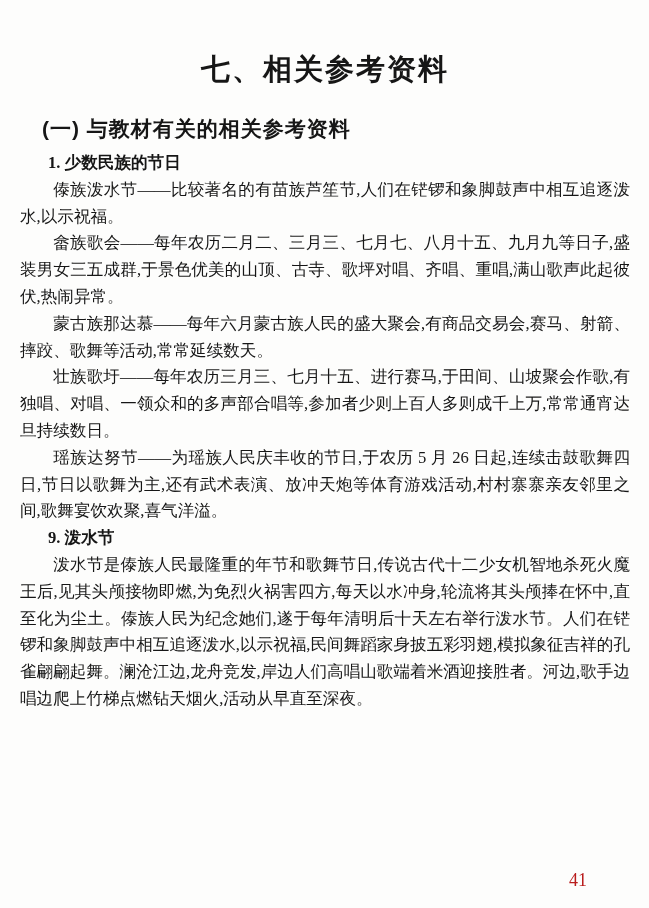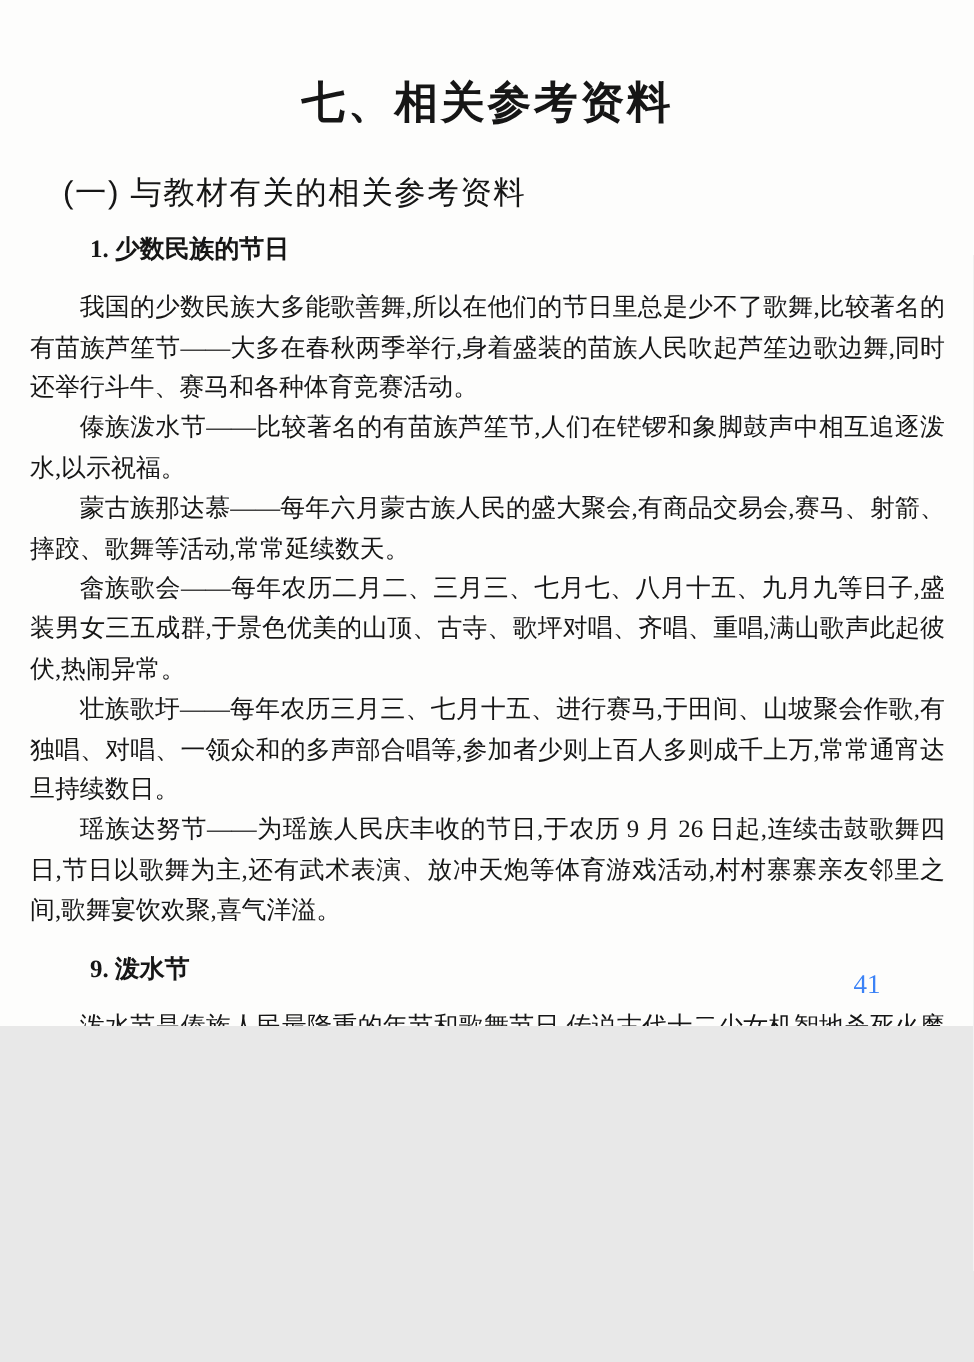--- a/index.html
+++ b/index.html
@@ -3,21 +3,21 @@
 <meta charset="utf-8">
 <style>
   html, body {
     margin: 0;
     padding: 0;
     background: #e8e8e8;
   }
   .page {
     position: relative;
     width: 649px;
-    height: 684px;
+    height: 908px;
     margin: 0 auto;
     background: #fdfdfc;
     color: #161616;
     font-family: "Liberation Serif", "DejaVu Serif", serif;
     overflow: hidden;
     box-sizing: border-box;
   }
   .content {
     position: absolute;
     left: 20px;
@@ -31,76 +31,75 @@
     line-height: 34px;
     font-weight: 600;
     letter-spacing: 2px;
   }
   .section-heading {
     margin: 30px 0 9px 0;
     padding-left: 22px;
     font-family: "Liberation Sans", "DejaVu Sans", sans-serif;
     font-size: 21px;
     line-height: 25px;
-    font-weight: normal;
+    font-weight: bold;
     letter-spacing: 1px;
   }
   .body-text {
     font-size: 16.6px;
     line-height: 26.8px;
     text-align: justify;
     text-justify: inter-ideograph;
   }
   .sub-heading {
-    margin: 12px;
+    margin: 0;
     padding-left: 28px;
     font-size: 16.6px;
     line-height: 26.8px;
     font-weight: 600;
   }
   .body-text p {
     margin: 0;
     text-indent: 2em;
   }
   .page-number {
     position: absolute;
     right: 62px;
     bottom: 18px;
     font-size: 18px;
     line-height: 20px;
-    color: #3b82f6;
+    color: #b91c1c;
     text-align: right;
   }
 </style>
 </head>
 <body>
 
 <div class="page">
   <div class="content">
 
     <h1 class="doc-title">七、相关参考资料</h1>
 
     <h2 class="section-heading">(一) 与教材有关的相关参考资料</h2>
 
     <div class="body-text">
 
       <h3 class="sub-heading">1. 少数民族的节日</h3>
 
-      <p>我国的少数民族大多能歌善舞,所以在他们的节日里总是少不了歌舞,比较著名的有苗族芦笙节——大多在春秋两季举行,身着盛装的苗族人民吹起芦笙边歌边舞,同时还举行斗牛、赛马和各种体育竞赛活动。</p>
 
       <p>傣族泼水节——比较著名的有苗族芦笙节,人们在铓锣和象脚鼓声中相互追逐泼水,以示祝福。</p>
 
 
+      <p>畲族歌会——每年农历二月二、三月三、七月七、八月十五、九月九等日子,盛装男女三五成群,于景色优美的山顶、古寺、歌坪对唱、齐唱、重唱,满山歌声此起彼伏,热闹异常。</p>
+
       <p>蒙古族那达慕——每年六月蒙古族人民的盛大聚会,有商品交易会,赛马、射箭、摔跤、歌舞等活动,常常延续数天。</p>
-
-      <p>畲族歌会——每年农历二月二、三月三、七月七、八月十五、九月九等日子,盛装男女三五成群,于景色优美的山顶、古寺、歌坪对唱、齐唱、重唱,满山歌声此起彼伏,热闹异常。</p>
 
       <p>壮族歌圩——每年农历三月三、七月十五、进行赛马,于田间、山坡聚会作歌,有独唱、对唱、一领众和的多声部合唱等,参加者少则上百人多则成千上万,常常通宵达旦持续数日。</p>
 
-      <p>瑶族达努节——为瑶族人民庆丰收的节日,于农历 9 月 26 日起,连续击鼓歌舞四日,节日以歌舞为主,还有武术表演、放冲天炮等体育游戏活动,村村寨寨亲友邻里之间,歌舞宴饮欢聚,喜气洋溢。</p>
+      <p>瑶族达努节——为瑶族人民庆丰收的节日,于农历 5 月 26 日起,连续击鼓歌舞四日,节日以歌舞为主,还有武术表演、放冲天炮等体育游戏活动,村村寨寨亲友邻里之间,歌舞宴饮欢聚,喜气洋溢。</p>
 
 
       <h3 class="sub-heading">9. 泼水节</h3>
 
       <p>泼水节是傣族人民最隆重的年节和歌舞节日,传说古代十二少女机智地杀死火魔王后,见其头颅接物即燃,为免烈火祸害四方,每天以水冲身,轮流将其头颅捧在怀中,直至化为尘土。傣族人民为纪念她们,遂于每年清明后十天左右举行泼水节。人们在铓锣和象脚鼓声中相互追逐泼水,以示祝福,民间舞蹈家身披五彩羽翅,模拟象征吉祥的孔雀翩翩起舞。澜沧江边,龙舟竞发,岸边人们高唱山歌端着米酒迎接胜者。河边,歌手边唱边爬上竹梯点燃钻天烟火,活动从早直至深夜。</p>
 
     </div>
   </div>
 
   <div class="page-number">41</div>

